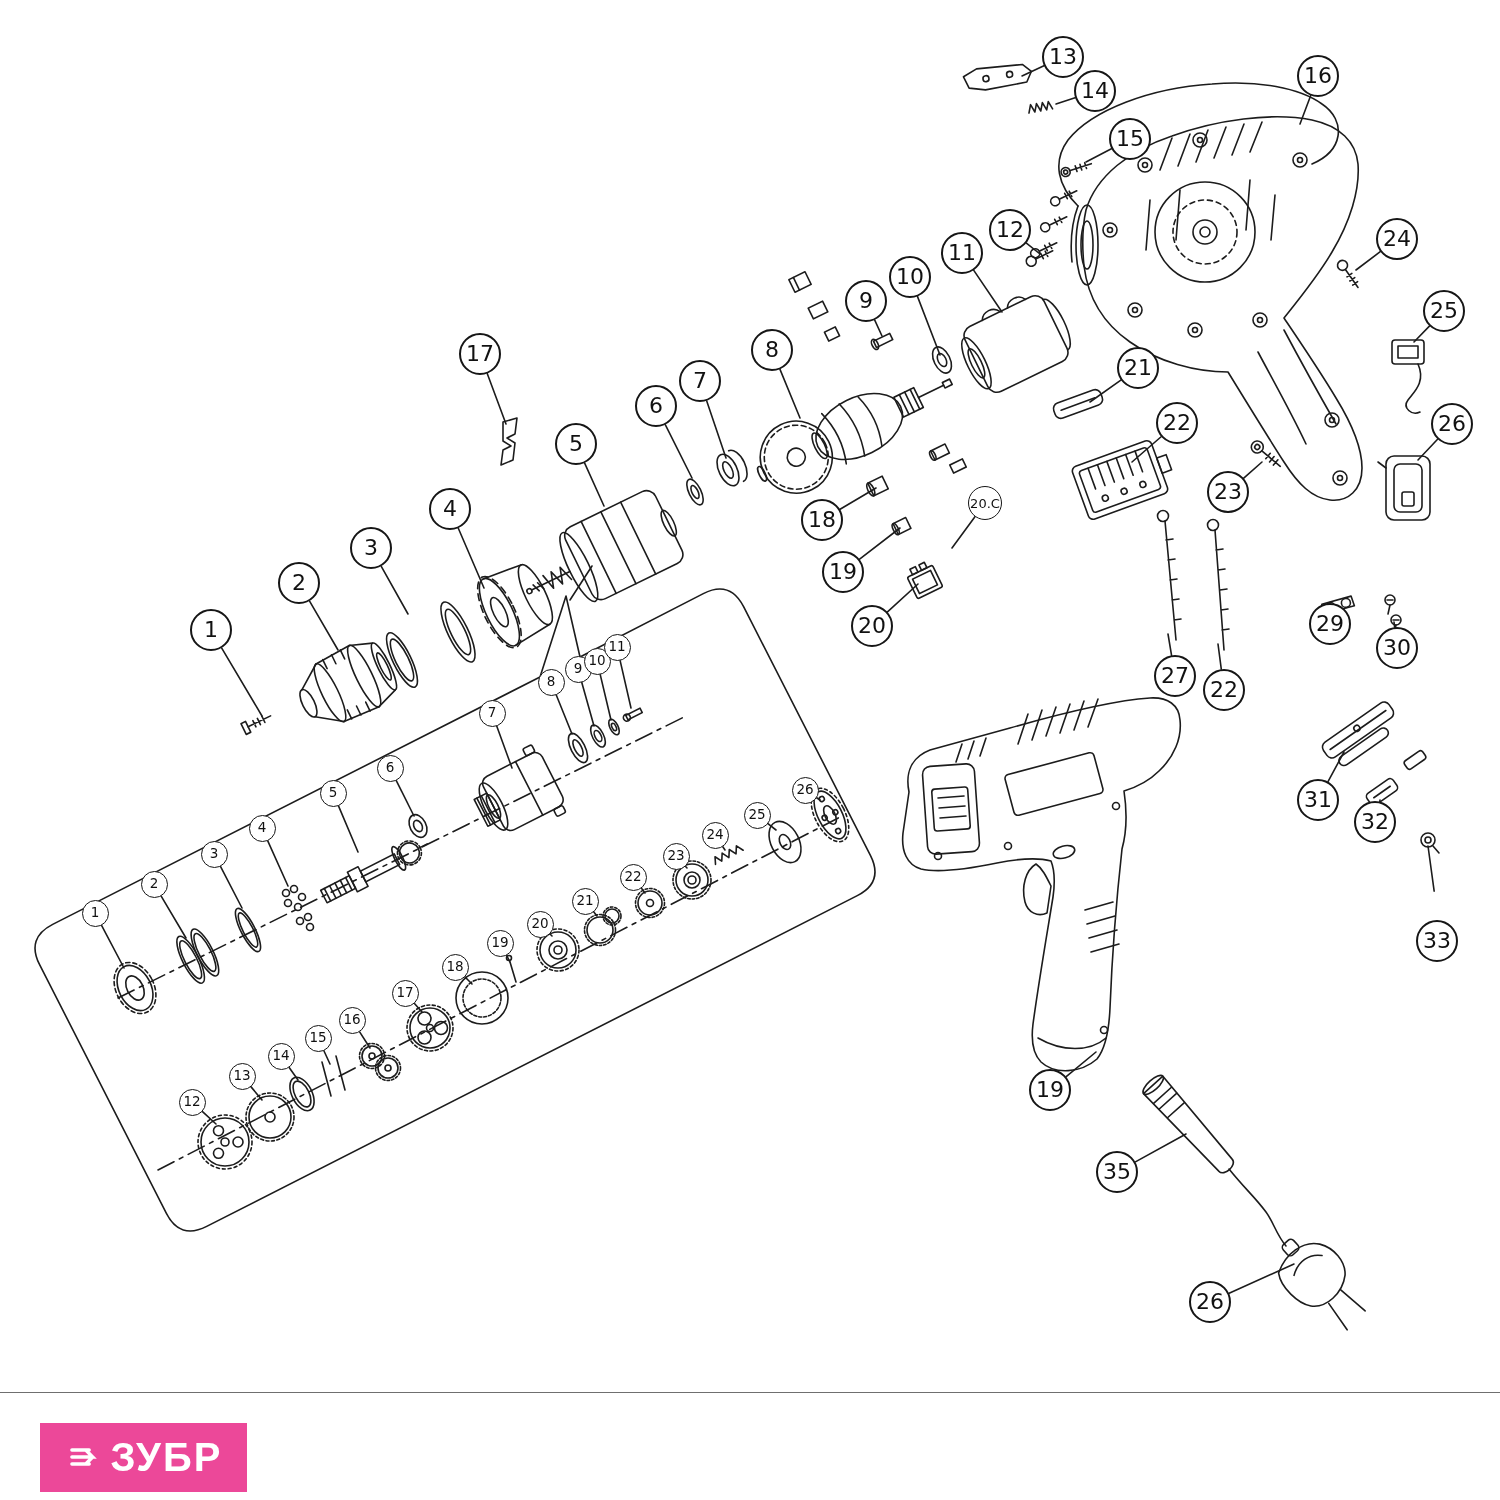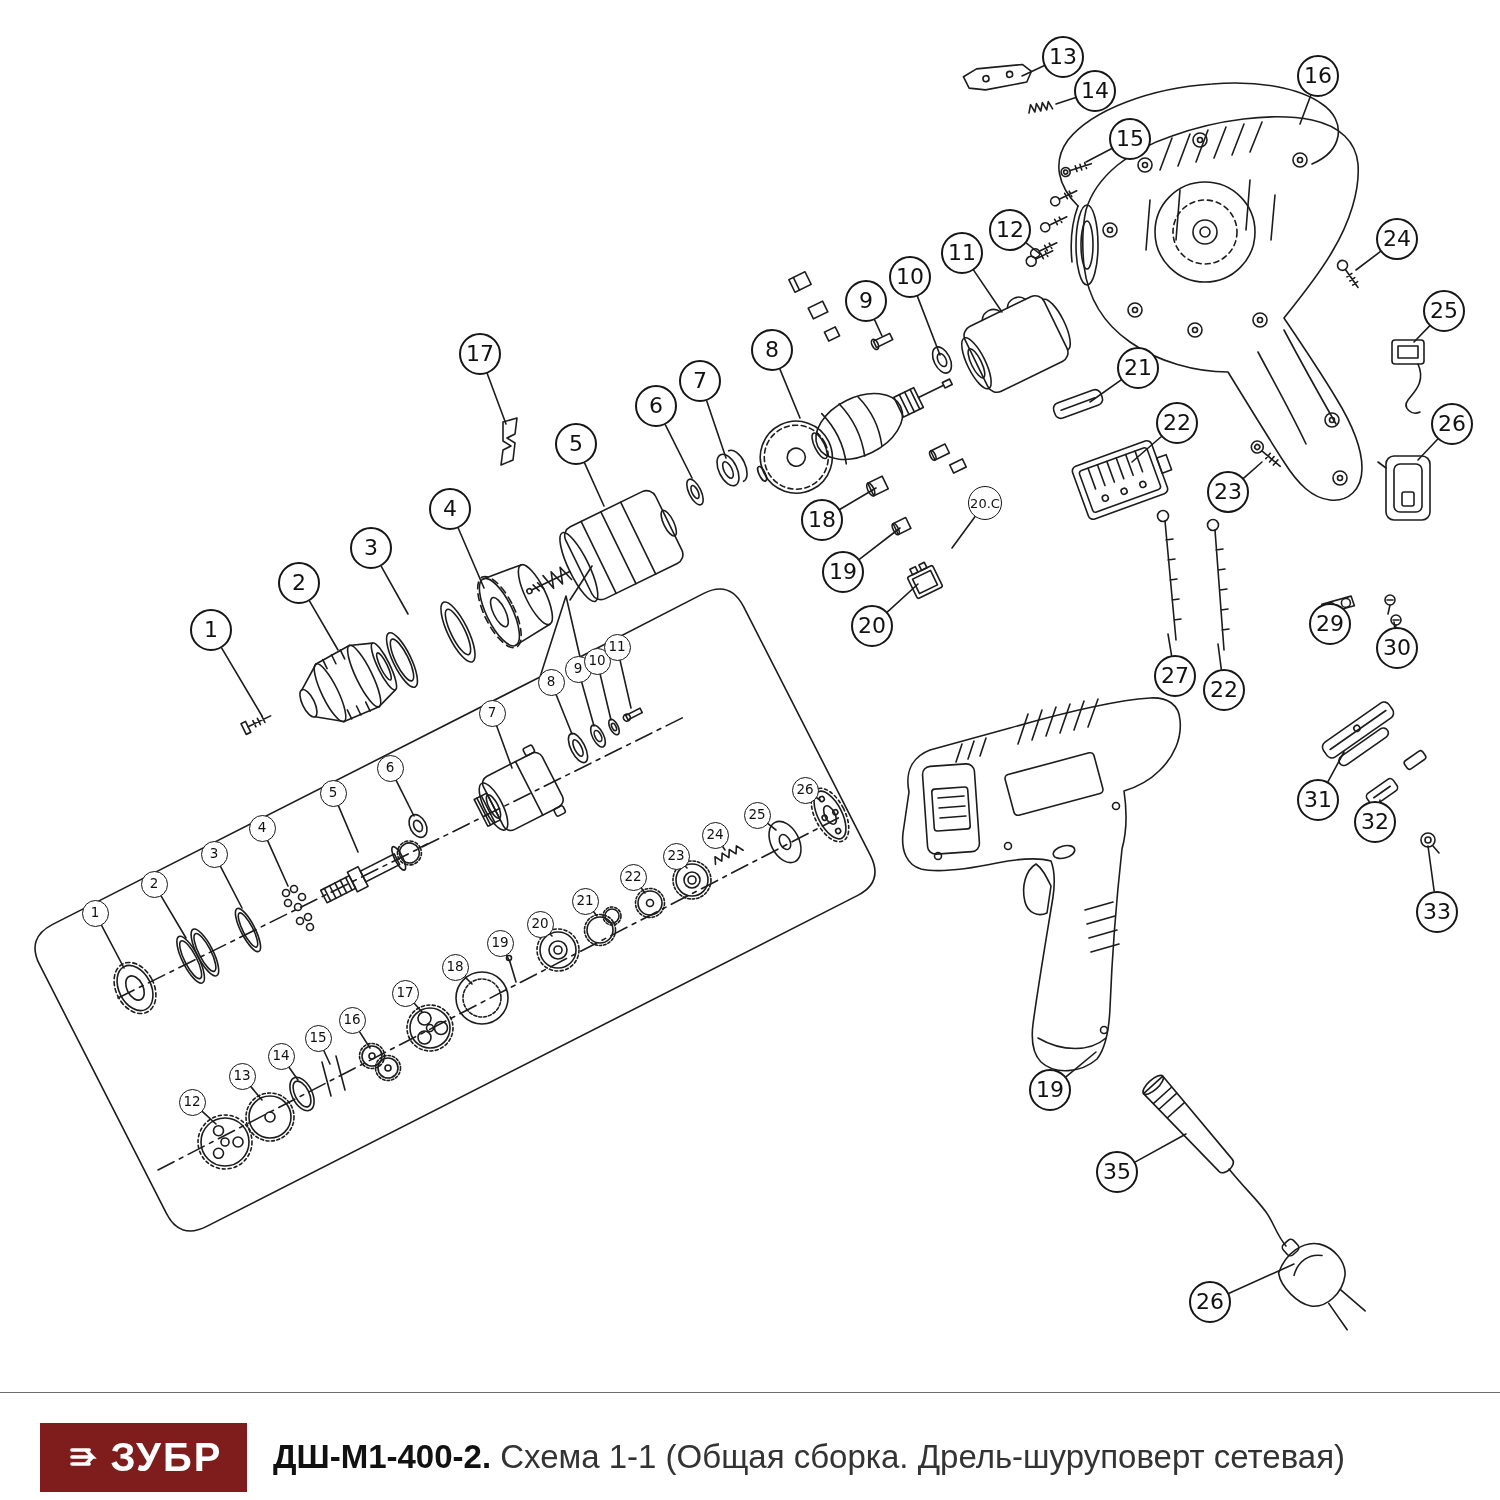--- a/index.html
+++ b/index.html
@@ -10,21 +10,21 @@
       stroke:#1c1c1c;fill:none;stroke-width:1.6;stroke-linecap:round;stroke-linejoin:round;}
   #callout-layer{position:absolute;left:0;top:0;width:1500px;height:1500px;pointer-events:none;}
   .callout{position:absolute;border:2px solid #161616;border-radius:50%;background:#fff;
            display:flex;align-items:center;justify-content:center;color:#111;
            font-family:"DejaVu Sans",sans-serif;box-sizing:border-box;line-height:1;}
   .callout.main{font-size:22px;}
   .callout.inset{font-size:13.5px;border-width:1.5px;}
   .callout.special{font-size:13px;border-width:1.5px;}
   #footer-sep{position:absolute;left:0;top:1392px;width:1500px;border-top:1.5px solid #6f6f6f;}
   #footer{position:absolute;left:0;top:1414px;width:1500px;height:86px;display:flex;align-items:center;}
-  #logo-box{margin-left:40px;width:207px;height:69px;background:#7f1d1d;display:flex;
+  #logo-box{margin-left:40px;width:207px;height:69px;background:#ec4899;display:flex;
             align-items:center;justify-content:center;gap:8px;}
   #logo-text{color:#fff;font-weight:bold;font-size:40px;letter-spacing:2px;
              font-family:"Liberation Sans",sans-serif;}
   #footer-title{margin-left:26px;font-size:33px;color:#222;}
   #footer-title .bold{font-weight:bold;color:#111;}
   #footer-title .rest{font-weight:normal;color:#333;}
 </style>
 </head>
 <body>
 
@@ -577,21 +577,21 @@
       <div class="callout main" style="left: 1207px; top: 471px; height: 42px; width: 42px;">23</div>
       <div class="callout main" style="left: 1376px; top: 218px; height: 42px; width: 42px;">24</div>
       <div class="callout main" style="left: 1423px; top: 290px; height: 42px; width: 42px;">25</div>
       <div class="callout main" style="left: 1431px; top: 403px; height: 42px; width: 42px;">26</div>
       <div class="callout main" style="left: 1154px; top: 655px; height: 42px; width: 42px;">27</div>
       <div class="callout main" style="left: 1203px; top: 669px; height: 42px; width: 42px;">22</div>
       <div class="callout main" style="left: 1309px; top: 603px; height: 42px; width: 42px;">29</div>
       <div class="callout main" style="left: 1376px; top: 627px; height: 42px; width: 42px; text-align: right;">30</div>
       <div class="callout main" style="left: 1297px; top: 779px; height: 42px; width: 42px;">31</div>
       <div class="callout main" style="left: 1354px; top: 801px; height: 42px; width: 42px;">32</div>
-      <div class="callout main" style="left: 1416px; top: 891px; height: 42px; width: 42px;">33</div>
+      <div class="callout main" style="left: 1416px; top: 920px; height: 42px; width: 42px;">33</div>
       <div class="callout main" style="left: 1029px; top: 1069px; height: 42px; width: 42px;">19</div>
       <div class="callout main" style="left: 1096px; top: 1151px; height: 42px; width: 42px;">35</div>
       <div class="callout main" style="left: 1189px; top: 1281px; height: 42px; width: 42px;">26</div>
       <div class="callout inset" style="left: 81.5px; top: 899.5px; height: 27px; width: 27px;">1</div>
       <div class="callout inset" style="left: 140.5px; top: 870.5px; height: 27px; width: 27px;">2</div>
       <div class="callout inset" style="left: 200.5px; top: 840.5px; height: 27px; width: 27px;">3</div>
       <div class="callout inset" style="left: 248.5px; top: 814.5px; height: 27px; width: 27px;">4</div>
       <div class="callout inset" style="left: 319.5px; top: 779.5px; height: 27px; width: 27px;">5</div>
       <div class="callout inset" style="left: 376.5px; top: 754.5px; height: 27px; width: 27px;">6</div>
       <div class="callout inset" style="left: 478.5px; top: 699.5px; height: 27px; width: 27px;">7</div>
@@ -619,18 +619,15 @@
 
   <div id="footer-sep"></div>
 
   <div id="footer">
     <div id="logo-box">
       <svg width="38" height="38" viewBox="0 0 44 44">
         <path d="M8 14h20M8 22h24l-8-8m8 8l-8 8M8 30h20" stroke="#fff" stroke-width="4" fill="none" stroke-linecap="round"></path>
       </svg>
       <span id="logo-text">ЗУБР</span>
     </div>
-    <div id="footer-title">
-      <span class="bold">ДШ-М1-400-2.</span><span class="rest"> Схема 1-1 (Общая сборка. Дрель-шуруповерт сетевая)</span>
-    </div>
   </div>
 
 </div>
 
 </body></html>

